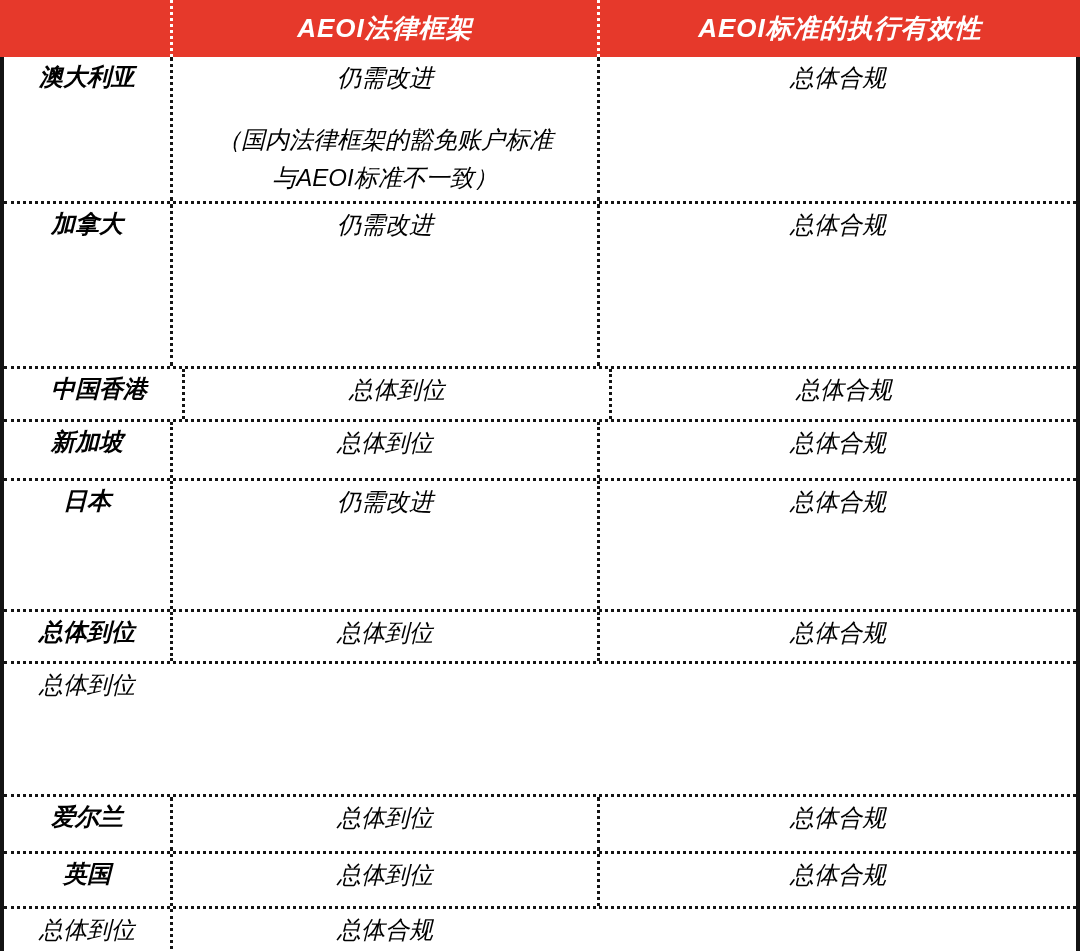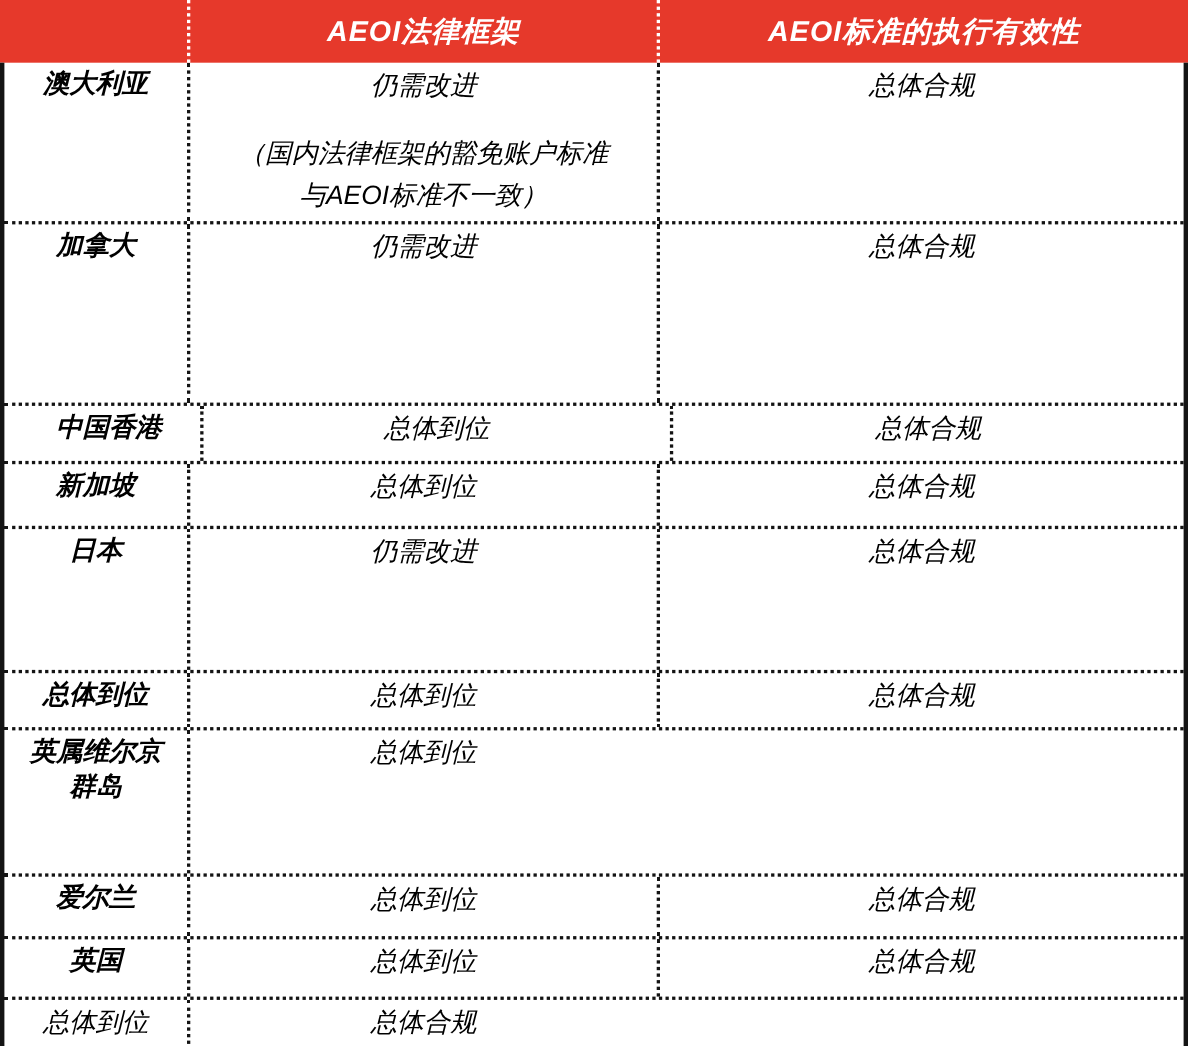--- a/index.html
+++ b/index.html
@@ -127,24 +127,20 @@
       <div class="status">总体到位</div>
 
     </div>
     <div class="cell">
       <div class="status">总体合规</div>
 
     </div>
   </div>
 
   <div class="row">
-    <div class="cell country">
-      <span>英属维尔京
-群岛</span>
-    </div>
     <div class="cell">
       <div class="status">总体到位</div>
 
     </div>
   </div>
 
   <div class="row">
     <div class="cell country">
       <span>爱尔兰</span>
     </div>

